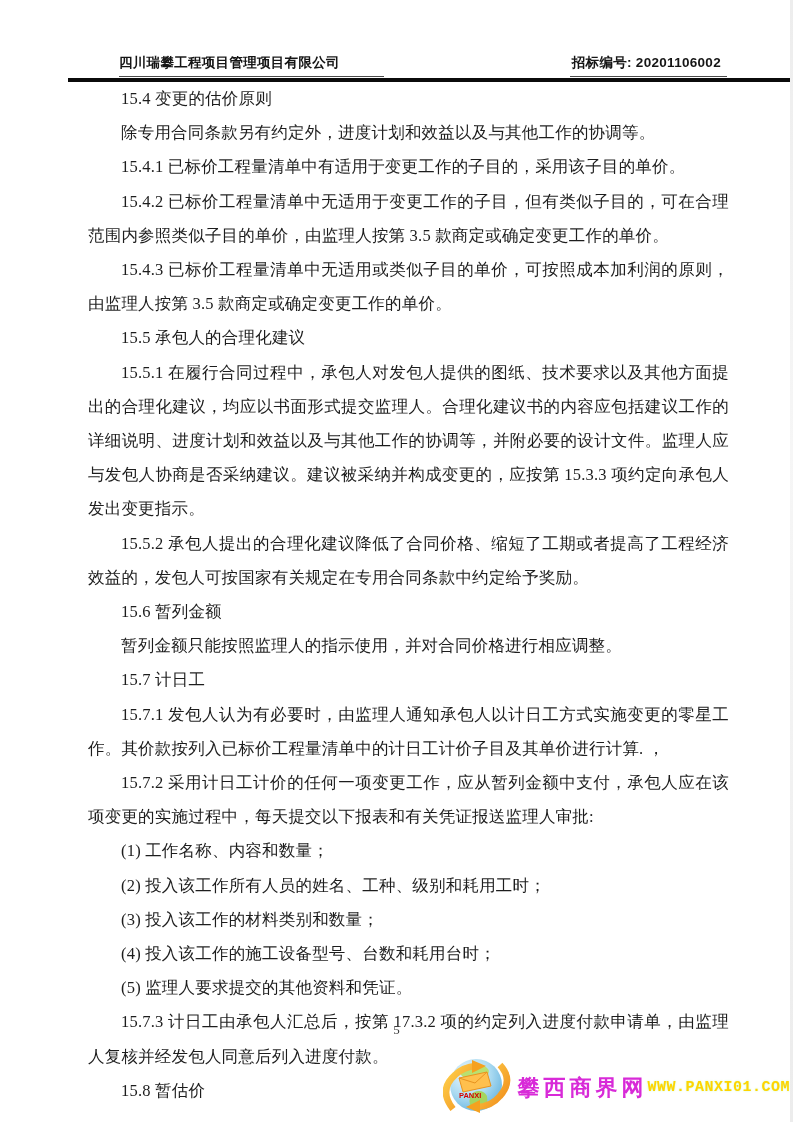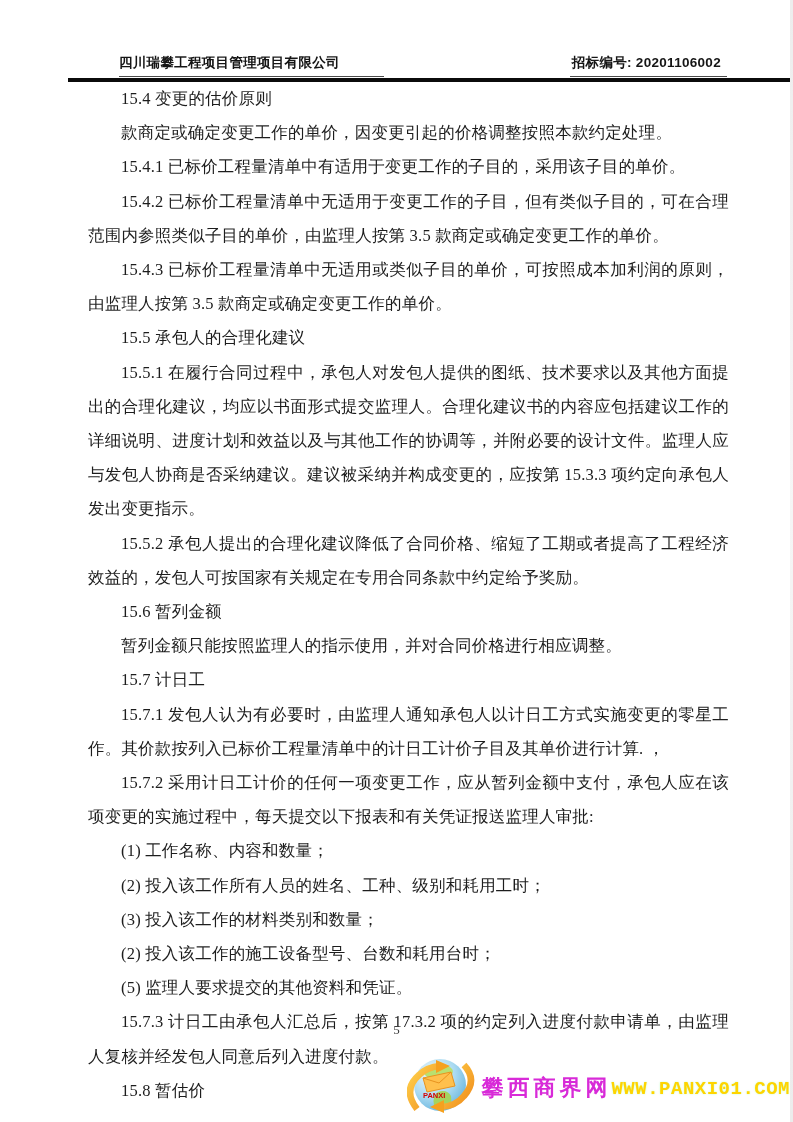--- a/index.html
+++ b/index.html
@@ -62,55 +62,55 @@
     display:flex;align-items:center;gap:2px;
   }
   .wm-text{display:flex;flex-direction:row;align-items:flex-start;line-height:1;}
   .wm-name{
     font-family:"Liberation Sans","DejaVu Sans",sans-serif;
     font-size:22px;font-weight:bold;letter-spacing:4px;
     text-shadow:0 0 2px rgba(255,255,255,0.9);
   }
   .wm-url{
     font-family:"Liberation Mono","DejaVu Sans Mono",monospace;
-    font-size:19px;font-weight:bold;letter-spacing:0.5px;
+    font-size:15px;font-weight:bold;letter-spacing:0.5px;
     margin-top:3px;
     text-shadow:0 0 2px rgba(190,255,190,0.95), 0 0 1px rgba(255,255,255,0.9);
   }
 </style>
 </head>
 <body>
 
 <div class="page">
 
   <div class="header">
     <span class="company">四川瑞攀工程项目管理项目有限公司</span>
     <span class="bidno"><span>招标编号: </span><span>20201106002</span></span>
   </div>
 
   <div class="header-rule"></div>
 
   <div class="doc-body" id="doc-body">
       <p>15.4 变更的估价原则</p>
-      <p>款商定或确定变更工作的单价，因变更引起的价格调整按照本款约定处理。</p>
+      <p>除专用合同条款另有约定外，进度计划和效益以及与其他工作的协调等。</p>
       <p>15.4.1 已标价工程量清单中有适用于变更工作的子目的，采用该子目的单价。</p>
       <p>15.4.2 已标价工程量清单中无适用于变更工作的子目，但有类似子目的，可在合理范围内参照类似子目的单价，由监理人按第 3.5 款商定或确定变更工作的单价。</p>
       <p>15.4.3 已标价工程量清单中无适用或类似子目的单价，可按照成本加利润的原则，由监理人按第 3.5 款商定或确定变更工作的单价。</p>
       <p>15.5 承包人的合理化建议</p>
       <p>15.5.1 在履行合同过程中，承包人对发包人提供的图纸、技术要求以及其他方面提出的合理化建议，均应以书面形式提交监理人。合理化建议书的内容应包括建议工作的详细说明、进度计划和效益以及与其他工作的协调等，并附必要的设计文件。监理人应与发包人协商是否采纳建议。建议被采纳并构成变更的，应按第 15.3.3 项约定向承包人发出变更指示。</p>
       <p>15.5.2 承包人提出的合理化建议降低了合同价格、缩短了工期或者提高了工程经济效益的，发包人可按国家有关规定在专用合同条款中约定给予奖励。</p>
       <p>15.6 暂列金额</p>
       <p>暂列金额只能按照监理人的指示使用，并对合同价格进行相应调整。</p>
       <p>15.7 计日工</p>
       <p>15.7.1 发包人认为有必要时，由监理人通知承包人以计日工方式实施变更的零星工作。其价款按列入已标价工程量清单中的计日工计价子目及其单价进行计算. ，</p>
       <p>15.7.2 采用计日工计价的任何一项变更工作，应从暂列金额中支付，承包人应在该项变更的实施过程中，每天提交以下报表和有关凭证报送监理人审批:</p>
       <p>(1) 工作名称、内容和数量；</p>
       <p>(2) 投入该工作所有人员的姓名、工种、级别和耗用工时；</p>
       <p>(3) 投入该工作的材料类别和数量；</p>
-      <p>(2) 投入该工作的施工设备型号、台数和耗用台时；</p>
+      <p>(4) 投入该工作的施工设备型号、台数和耗用台时；</p>
       <p>(5) 监理人要求提交的其他资料和凭证。</p>
       <p>15.7.3 计日工由承包人汇总后，按第 17.3.2 项的约定列入进度付款申请单，由监理人复核并经发包人同意后列入进度付款。</p>
       <p>15.8 暂估价</p>
     </div>
 
   <div class="footer">
     <span>5</span>
   </div>
 
   <div class="watermark">

